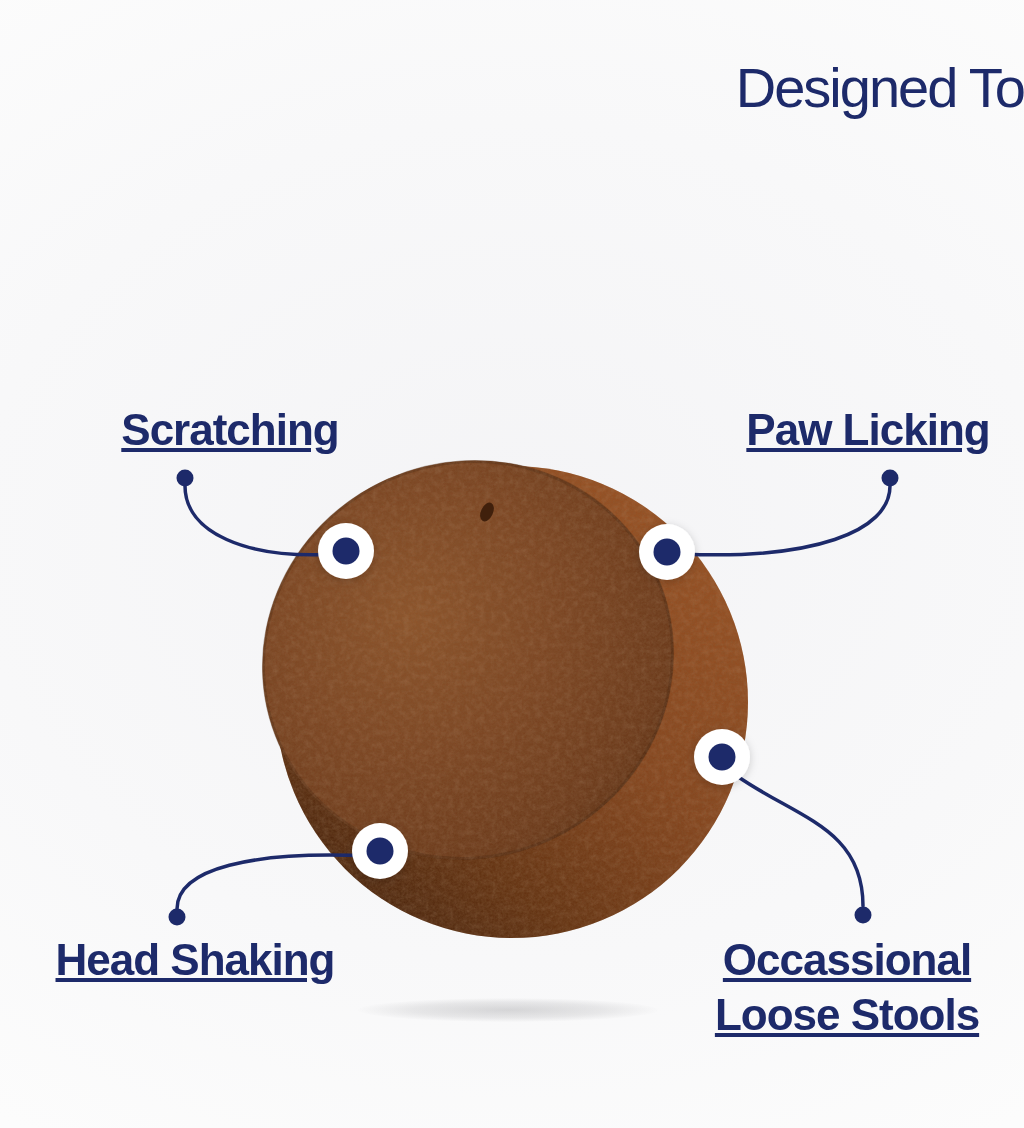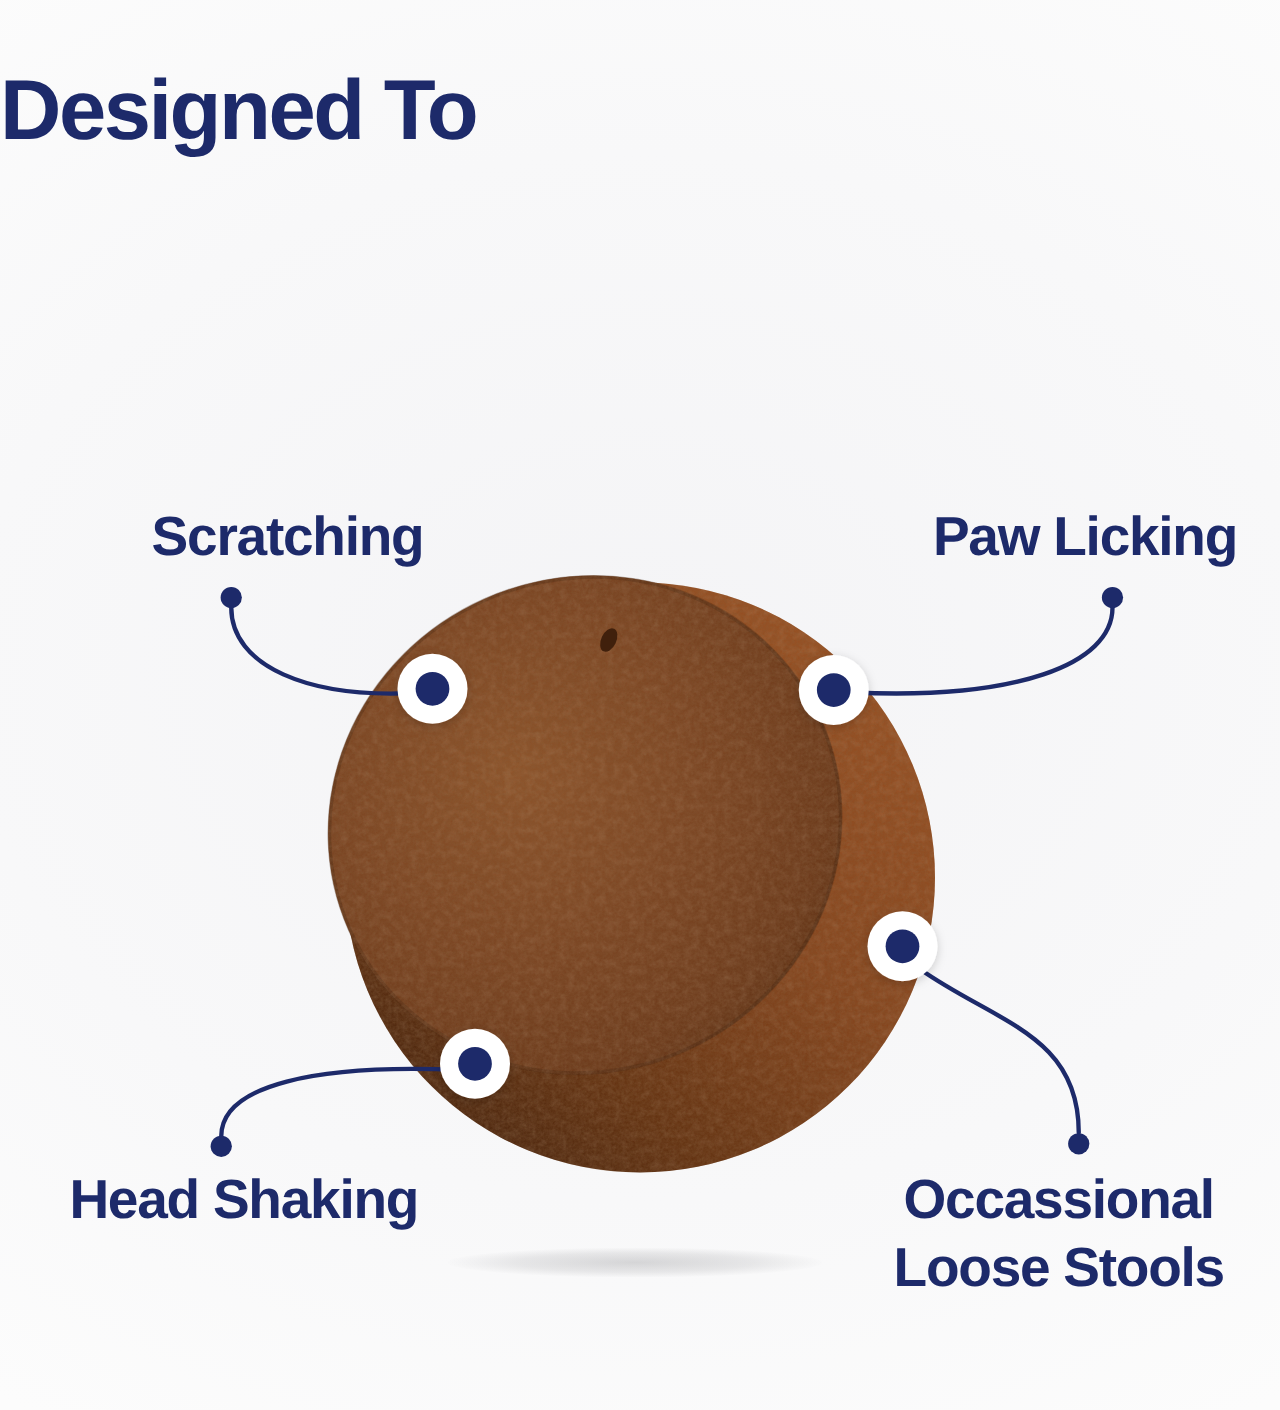--- a/index.html
+++ b/index.html
@@ -14,35 +14,36 @@
     overflow: hidden;
     background: radial-gradient(ellipse 900px 700px at 50% 48%, var(--bg-center, #f4f4f6) 0%, #f8f8f9 60%, #fcfcfc 100%);
     font-family: "Liberation Sans", "DejaVu Sans", sans-serif;
   }
   .title {
     position: absolute;
     top: 36px;
     left: 0;
     width: 100%;
     margin: 0;
-    text-align: left;
-    font-size: 68px;
-    font-weight: bold;
+    text-align: right;
+    font-size: 56px;
+    font-weight: normal;
     letter-spacing: -2px;
     line-height: 104px;
     color: var(--navy, #1d2a6a);
   }
   .callout-label {
     position: absolute;
     text-align: center;
     font-size: 44px;
     font-weight: bold;
     letter-spacing: -1px;
     line-height: 55px;
     color: var(--navy, #1d2a6a);
+    text-decoration: underline;
   }
   .label-scratching  { left: 40px;  top: 402px; width: 380px; }
   .label-paw-licking { left: 678px; top: 402px; width: 380px; }
   .label-head-shaking{ left: 5px;   top: 932px; width: 380px; }
   .label-loose-stools{ left: 688px; top: 932px; width: 318px; }
   .chew-svg {
     position: absolute;
     left: 260px;
     top: 455px;
     width: 500px;

